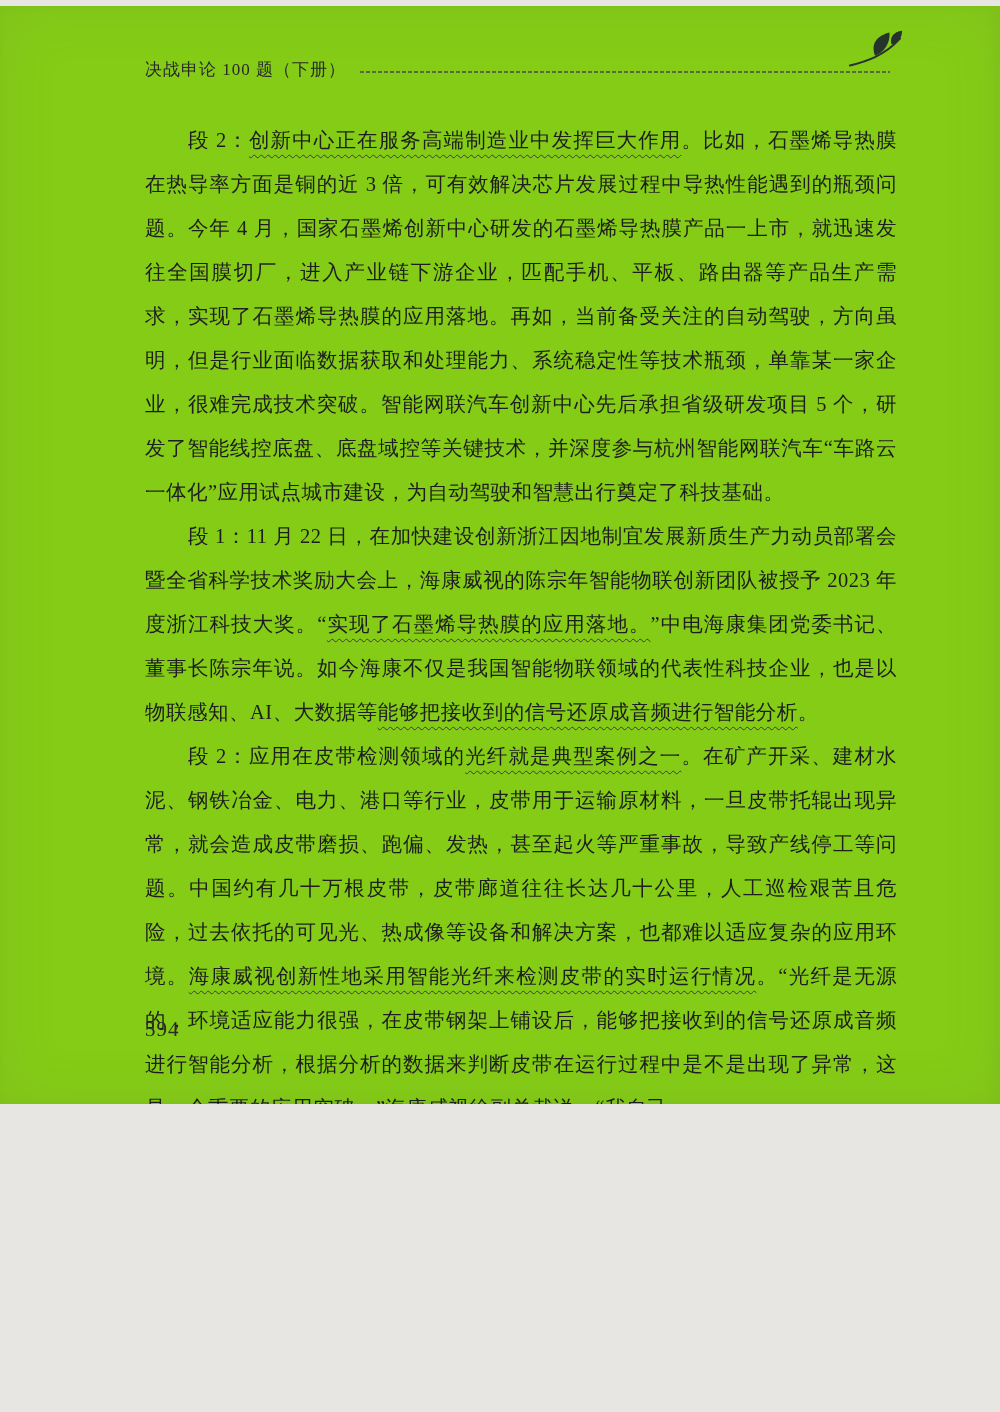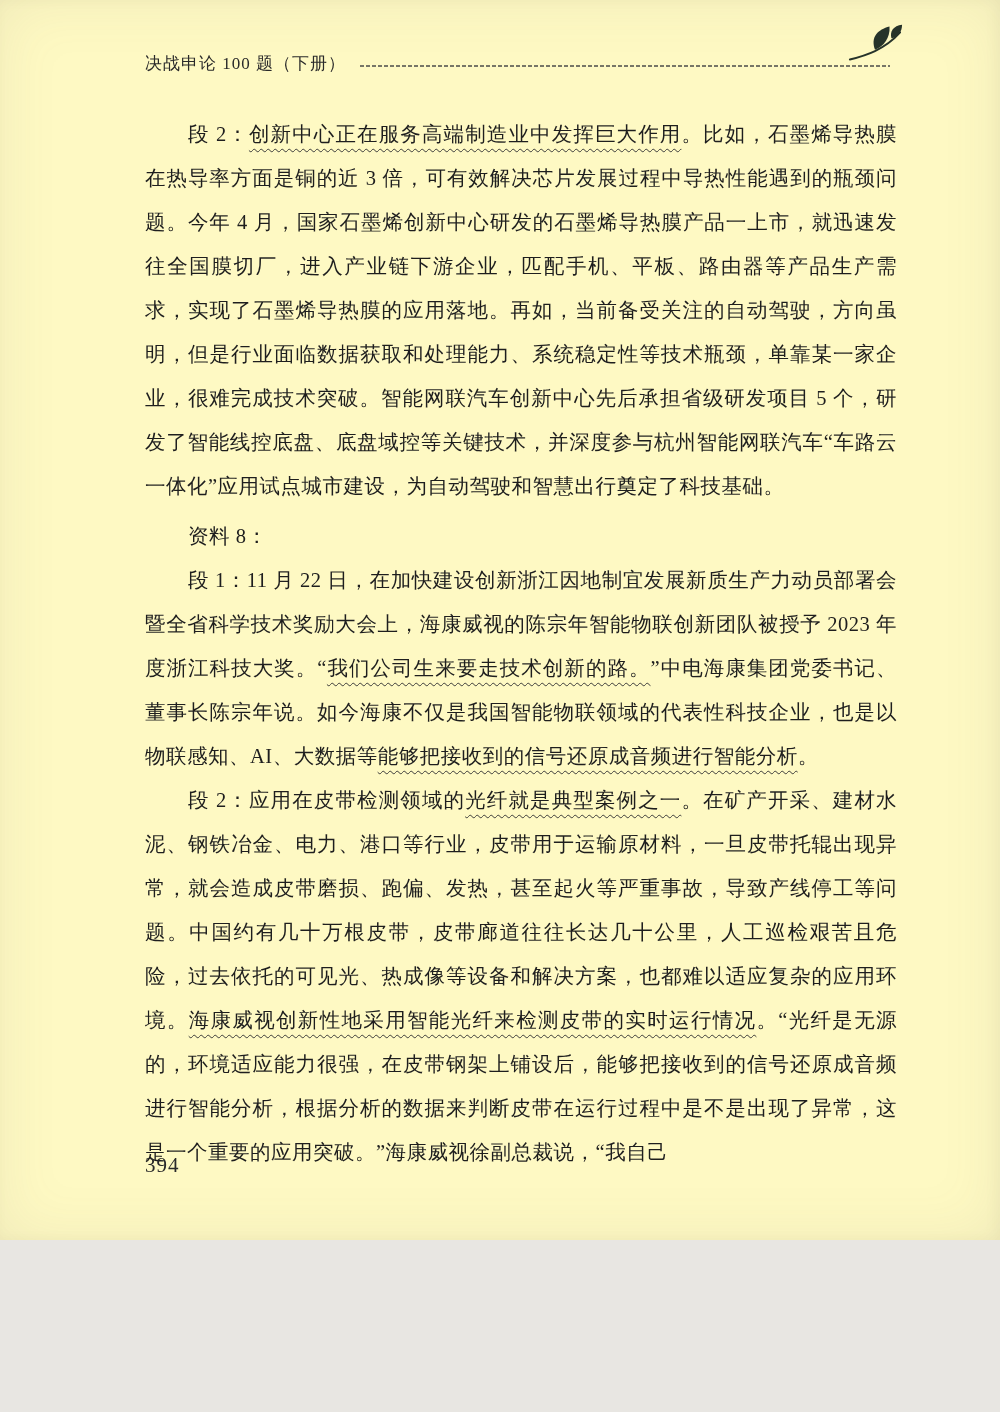--- a/index.html
+++ b/index.html
@@ -1,21 +1,21 @@
 <!DOCTYPE html>
 <html><head>
 <meta charset="utf-8">
 <style>
   html, body { margin: 0; padding: 0; background: #e8e6e2; }
   .page {
     position: relative;
     width: 1000px;
-    height: 1240px;
-    margin: 0 auto;
-    background: #fef9c3;
+    height: 1098px;
+    margin: 6px auto;
+    background: #84cc16;
     box-shadow: inset 0 0 60px rgba(120,110,95,0.10), inset -4px 0 14px rgba(0,0,0,0.04);
     overflow: hidden;
     font-family: "Liberation Serif", "DejaVu Serif", serif;
     color: #1e1e1e;
   }
   .header {
     position: absolute;
     top: 52px;
     left: 145px;
     right: 110px;
@@ -85,20 +85,19 @@
   <span class="leaf-icon">
     <svg viewBox="0 0 60 44" width="58" height="44" aria-hidden="true">
       <path d="M4 38 C 20 34, 40 28, 56 10" stroke="#26332a" fill="none" stroke-width="2" stroke-linecap="round"></path>
       <path d="M30 28 C 25 15, 33 7, 45 4 C 46 15, 39 25, 30 28 Z" fill="#26332a"></path>
       <path d="M47 16 C 45 9, 49 3, 58 2 C 58 9, 54 15, 47 16 Z" fill="#26332a"></path>
     </svg>
   </span>
 
   <main class="body-text">
       <p class="para indent"><span>段 2：</span><span class="wavy">创新中心正在服务高端制造业中发挥巨大作用</span><span>。比如，石墨烯导热膜在热导率方面是铜的近 3 倍，可有效解决芯片发展过程中导热性能遇到的瓶颈问题。今年 4 月，国家石墨烯创新中心研发的石墨烯导热膜产品一上市，就迅速发往全国膜切厂，进入产业链下游企业，匹配手机、平板、路由器等产品生产需求，实现了石墨烯导热膜的应用落地。再如，当前备受关注的自动驾驶，方向虽明，但是行业面临数据获取和处理能力、系统稳定性等技术瓶颈，单靠某一家企业，很难完成技术突破。智能网联汽车创新中心先后承担省级研发项目 5 个，研发了智能线控底盘、底盘域控等关键技术，并深度参与杭州智能网联汽车“车路云一体化”应用试点城市建设，为自动驾驶和智慧出行奠定了科技基础。</span></p>
-      <p class="para indent gap-before"><span>资料 8：</span></p>
-      <p class="para indent"><span>段 1：11 月 22 日，在加快建设创新浙江因地制宜发展新质生产力动员部署会暨全省科学技术奖励大会上，海康威视的陈宗年智能物联创新团队被授予 2023 年度浙江科技大奖。“</span><span class="wavy">我们公司生来要走技术创新的路。</span><span>”中电海康集团党委书记、董事长陈宗年说。如今海康不仅是我国智能物联领域的代表性科技企业，也是以物联感知、AI、大数据等</span><span class="wavy">能够把接收到的信号还原成音频进行智能分析</span><span>。</span></p>
+      <p class="para indent"><span>段 1：11 月 22 日，在加快建设创新浙江因地制宜发展新质生产力动员部署会暨全省科学技术奖励大会上，海康威视的陈宗年智能物联创新团队被授予 2023 年度浙江科技大奖。“</span><span class="wavy">实现了石墨烯导热膜的应用落地。</span><span>”中电海康集团党委书记、董事长陈宗年说。如今海康不仅是我国智能物联领域的代表性科技企业，也是以物联感知、AI、大数据等</span><span class="wavy">能够把接收到的信号还原成音频进行智能分析</span><span>。</span></p>
       <p class="para indent"><span>段 2：应用在皮带检测领域的</span><span class="wavy">光纤就是典型案例之一</span><span>。在矿产开采、建材水泥、钢铁冶金、电力、港口等行业，皮带用于运输原材料，一旦皮带托辊出现异常，就会造成皮带磨损、跑偏、发热，甚至起火等严重事故，导致产线停工等问题。中国约有几十万根皮带，皮带廊道往往长达几十公里，人工巡检艰苦且危险，过去依托的可见光、热成像等设备和解决方案，也都难以适应复杂的应用环境。</span><span class="wavy">海康威视创新性地采用智能光纤来检测皮带的实时运行情况</span><span>。“光纤是无源的，环境适应能力很强，在皮带钢架上铺设后，能够把接收到的信号还原成音频进行智能分析，根据分析的数据来判断皮带在运行过程中是不是出现了异常，这是一个重要的应用突破。”海康威视徐副总裁说，“我自己</span></p>
     </main>
 
   <div class="page-number">394</div>
 
 </div>
 
 </body></html>

